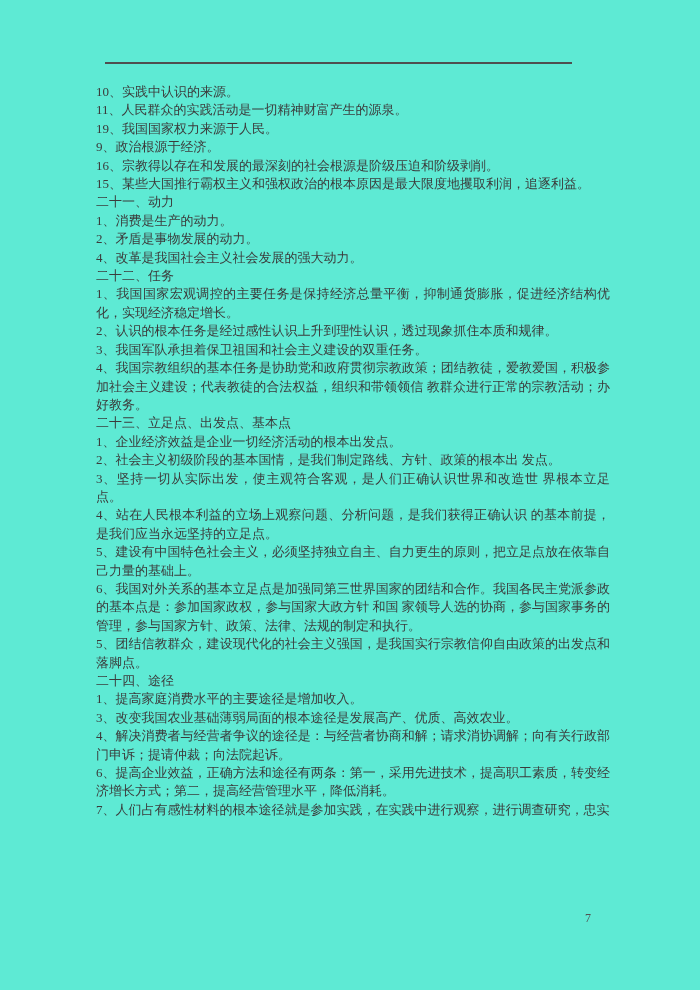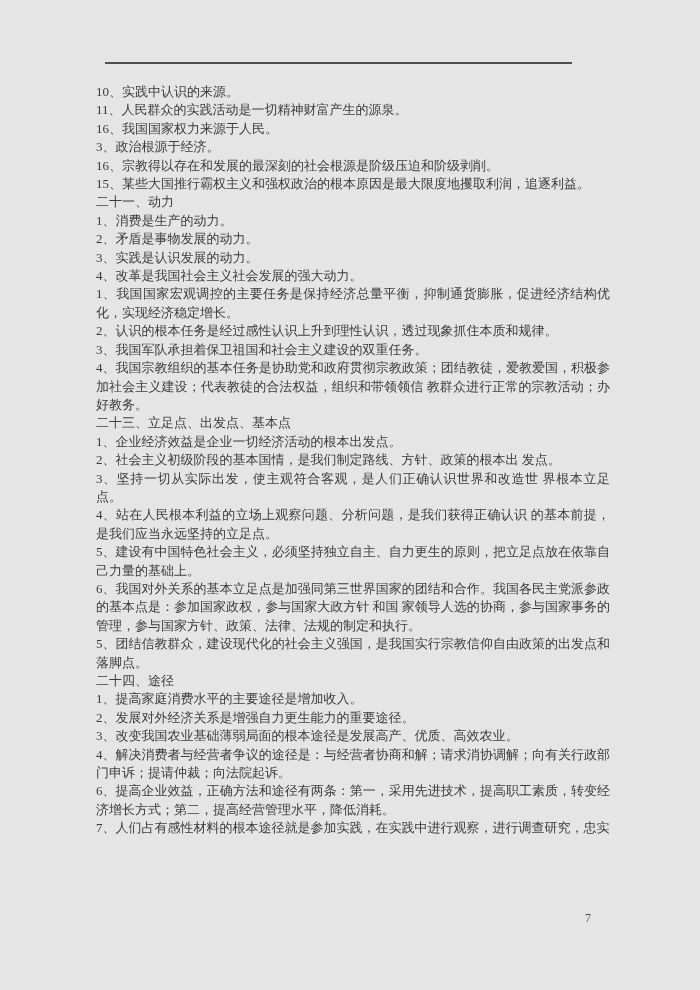--- a/index.html
+++ b/index.html
@@ -4,21 +4,21 @@
 <style>
   html, body {
     margin: 0;
     padding: 0;
     background: #ffffff;
   }
   .page {
     position: relative;
     width: 700px;
     height: 990px;
-    background: #e5e5e5;
+    background: #5eead4;
     overflow: hidden;
     font-family: "Liberation Serif", "DejaVu Serif", serif;
   }
   .header-rule {
     position: absolute;
     left: 105px;
     top: 62px;
     width: 467px;
     height: 2px;
     background: #4f4f4f;
@@ -49,44 +49,43 @@
 </style>
 </head>
 <body>
 
 <div class="page">
   <div class="header-rule"></div>
 
   <div class="body-text">
     <p>10、实践中认识的来源。</p>
     <p>11、人民群众的实践活动是一切精神财富产生的源泉。</p>
-    <p>16、我国国家权力来源于人民。</p>
-    <p>3、政治根源于经济。</p>
+    <p>19、我国国家权力来源于人民。</p>
+    <p>9、政治根源于经济。</p>
     <p>16、宗教得以存在和发展的最深刻的社会根源是阶级压迫和阶级剥削。</p>
     <p>15、某些大国推行霸权主义和强权政治的根本原因是最大限度地攫取利润，追逐利益。</p>
     <p>二十一、动力</p>
     <p>1、消费是生产的动力。</p>
     <p>2、矛盾是事物发展的动力。</p>
-    <p>3、实践是认识发展的动力。</p>
     <p>4、改革是我国社会主义社会发展的强大动力。</p>
+    <p>二十二、任务</p>
     <p>1、我国国家宏观调控的主要任务是保持经济总量平衡，抑制通货膨胀，促进经济结构优化，实现经济稳定增长。</p>
     <p>2、认识的根本任务是经过感性认识上升到理性认识，透过现象抓住本质和规律。</p>
     <p>3、我国军队承担着保卫祖国和社会主义建设的双重任务。</p>
     <p>4、我国宗教组织的基本任务是协助党和政府贯彻宗教政策；团结教徒，爱教爱国，积极参加社会主义建设；代表教徒的合法权益，组织和带领领信 教群众进行正常的宗教活动；办好教务。</p>
     <p>二十三、立足点、出发点、基本点</p>
     <p>1、企业经济效益是企业一切经济活动的根本出发点。</p>
     <p>2、社会主义初级阶段的基本国情，是我们制定路线、方针、政策的根本出 发点。</p>
     <p>3、坚持一切从实际出发，使主观符合客观，是人们正确认识世界和改造世 界根本立足点。</p>
     <p>4、站在人民根本利益的立场上观察问题、分析问题，是我们获得正确认识 的基本前提，是我们应当永远坚持的立足点。</p>
     <p>5、建设有中国特色社会主义，必须坚持独立自主、自力更生的原则，把立足点放在依靠自己力量的基础上。</p>
     <p>6、我国对外关系的基本立足点是加强同第三世界国家的团结和合作。我国各民主党派参政的基本点是：参加国家政权，参与国家大政方针 和国 家领导人选的协商，参与国家事务的管理，参与国家方针、政策、法律、法规的制定和执行。</p>
     <p>5、团结信教群众，建设现代化的社会主义强国，是我国实行宗教信仰自由政策的出发点和落脚点。</p>
     <p>二十四、途径</p>
     <p>1、提高家庭消费水平的主要途径是增加收入。</p>
-    <p>2、发展对外经济关系是增强自力更生能力的重要途径。</p>
     <p>3、改变我国农业基础薄弱局面的根本途径是发展高产、优质、高效农业。</p>
     <p>4、解决消费者与经营者争议的途径是：与经营者协商和解；请求消协调解；向有关行政部门申诉；提请仲裁；向法院起诉。</p>
     <p>6、提高企业效益，正确方法和途径有两条：第一，采用先进技术，提高职工素质，转变经济增长方式；第二，提高经营管理水平，降低消耗。</p>
     <p>7、人们占有感性材料的根本途径就是参加实践，在实践中进行观察，进行调查研究，忠实</p>
   </div>
 
   <div class="page-number">7</div>
 </div>
 
 </body></html>

